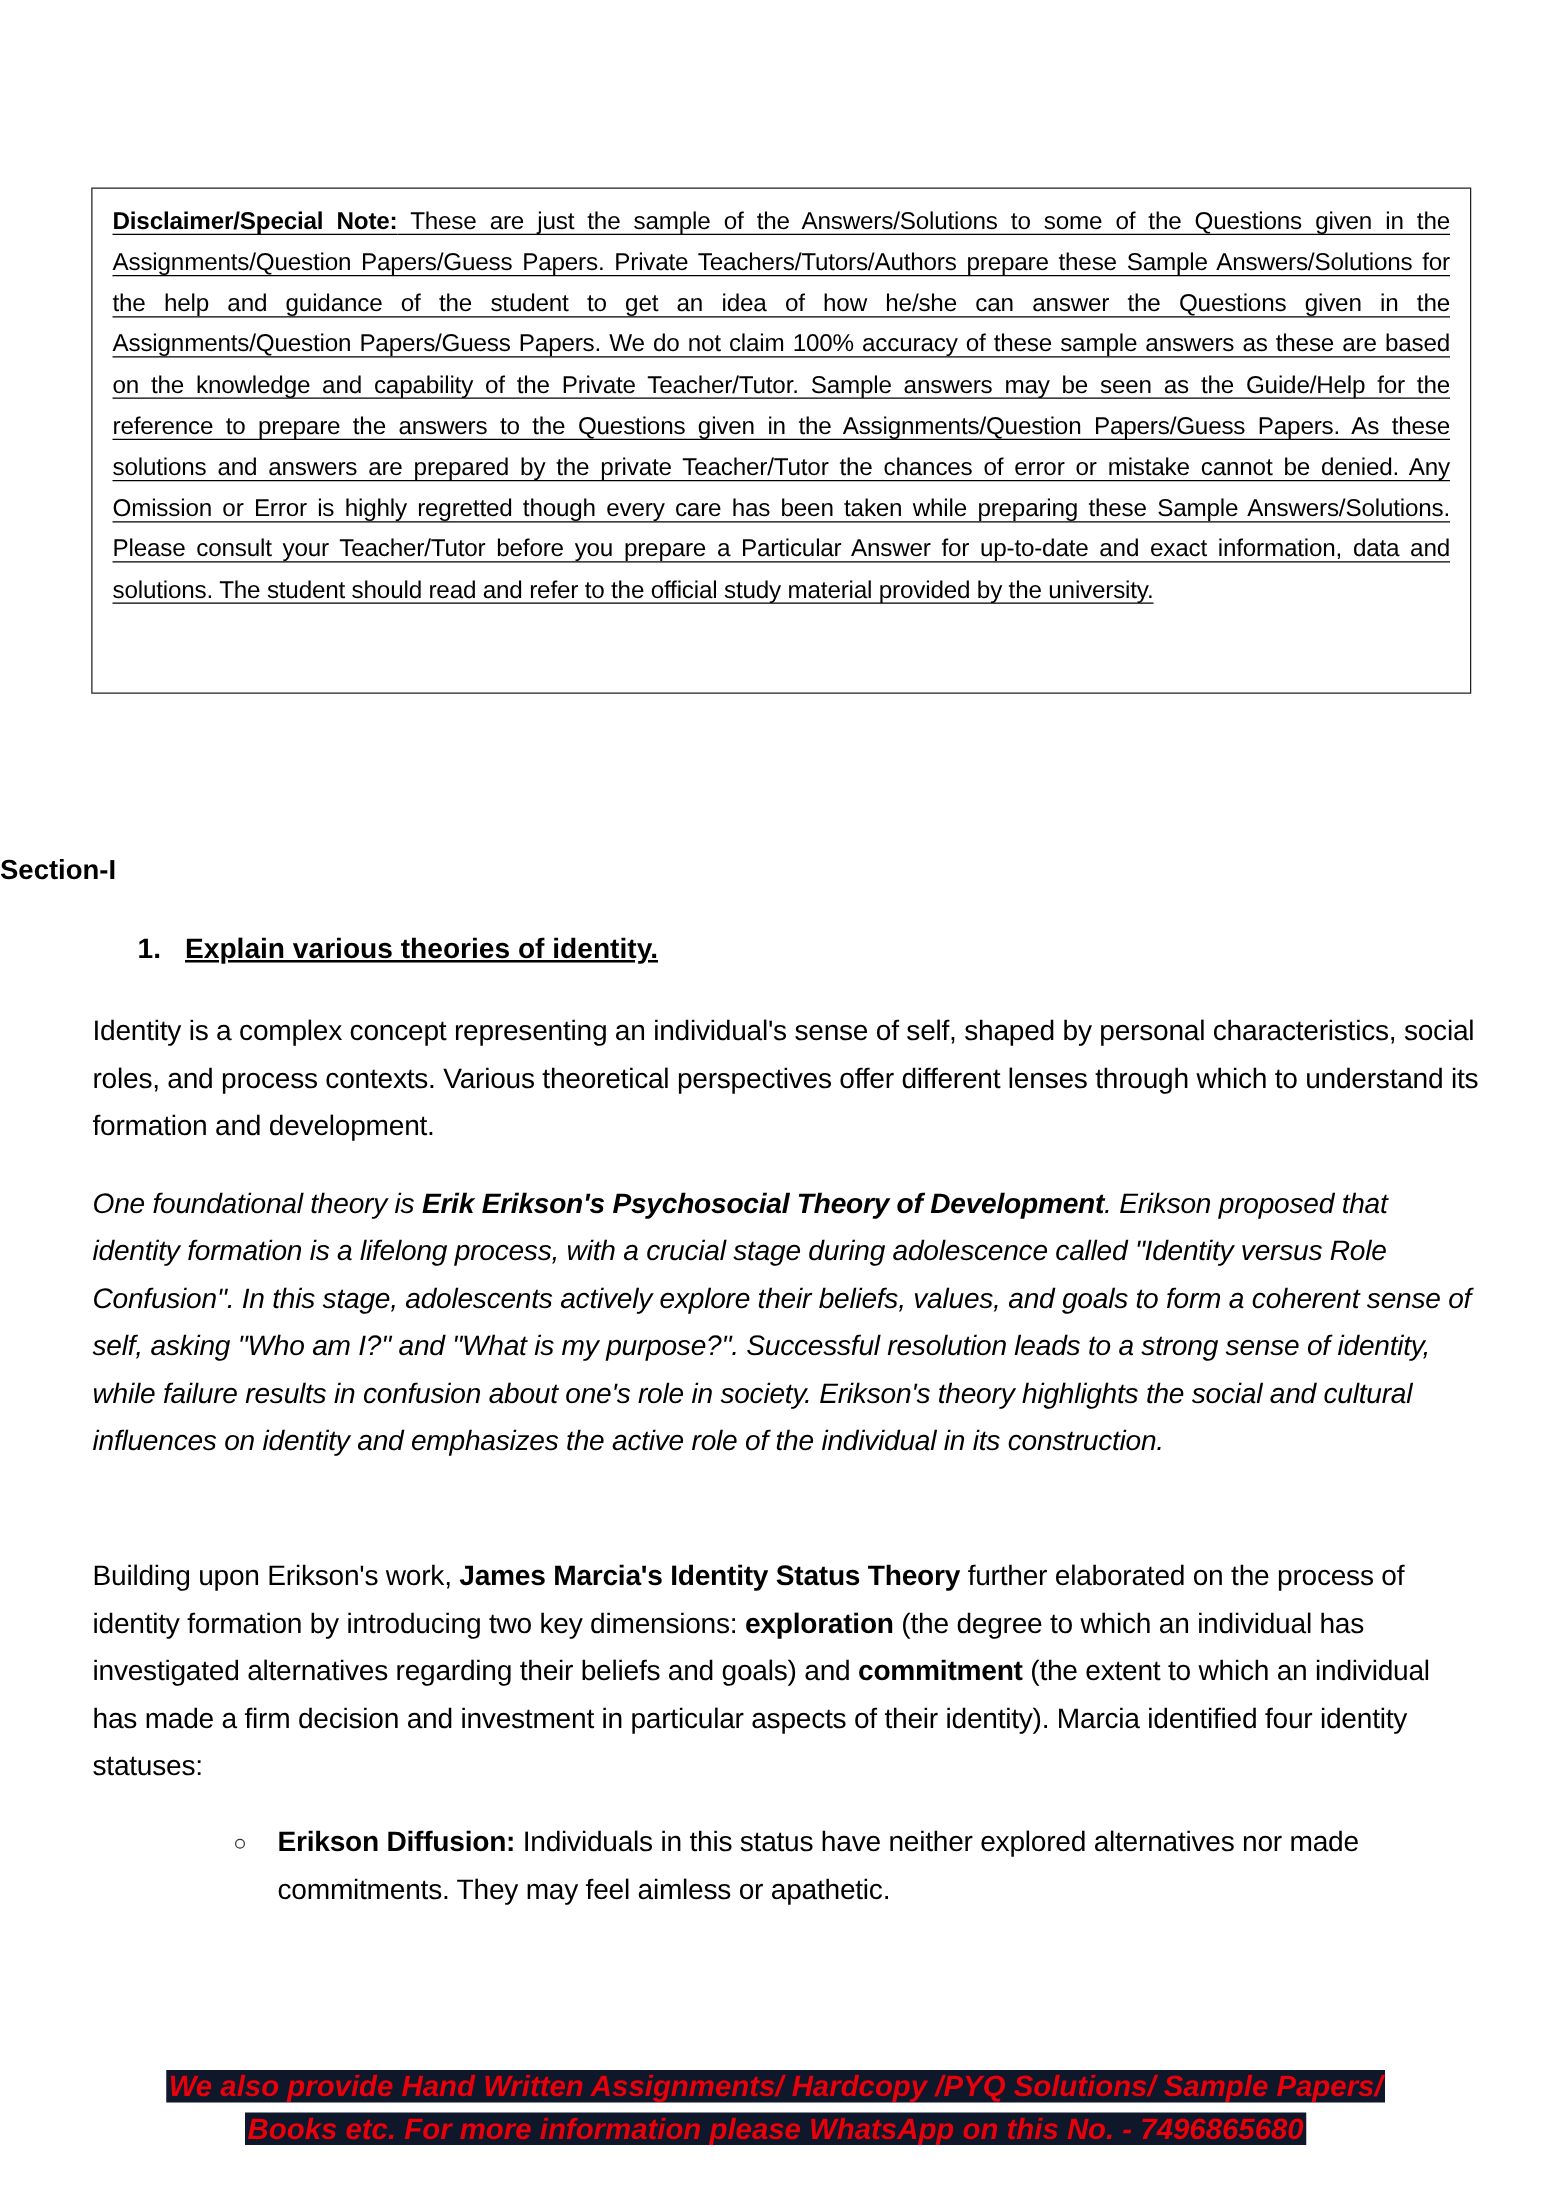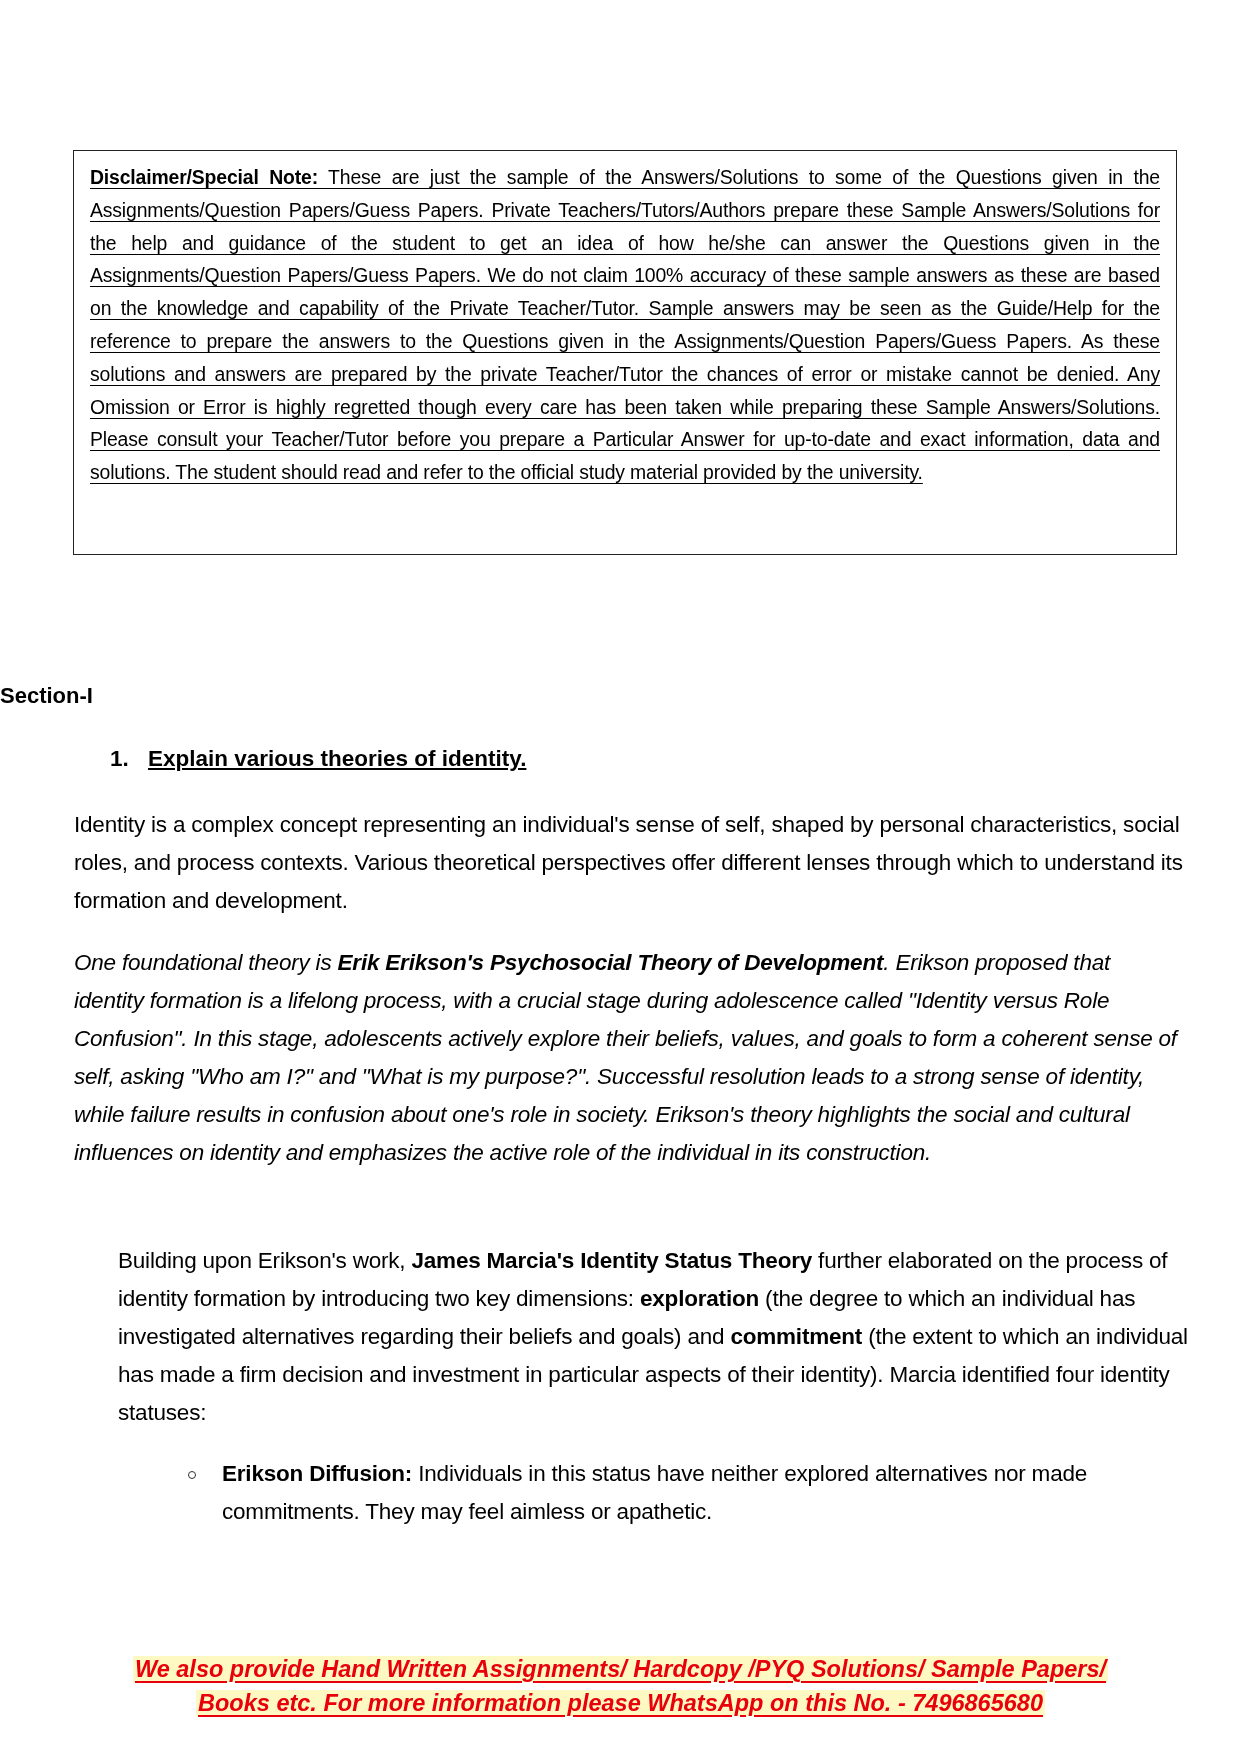--- a/index.html
+++ b/index.html
@@ -23,37 +23,37 @@
       position: absolute; top: 746px; left: 110px; font-size: 22.5px; font-weight: bold; text-decoration: underline;
     }
     .question .num { display: inline-block; width: 38px; }
     .para {
       position: absolute; left: 74px; width: 1110px;
       font-size: 22.5px; line-height: 38px; letter-spacing: -0.2px; margin: 0;
     }
     .para b { font-weight: bold; }
     .p1 { top: 806px; }
     .p2 { top: 944px; font-style: italic; }
-    .p3 { top: 1242px; margin-left: 44px; }
+    .p3 { top: 1242px; }
     .bullet {
       position: absolute; top: 1455px; left: 222px; width: 950px;
       font-size: 22.5px; line-height: 38px; letter-spacing: -0.2px;
     }
     .bullet .circle {
       position: absolute; left: -34px; top: 16px; width: 8px; height: 8px;
       border: 1.3px solid #333; border-radius: 50%; box-sizing: border-box;
     }
     .bullet b { font-weight: bold; }
     .promo {
       position: absolute; top: 1652px; left: 0; width: 1241px; text-align: center;
       font-size: 23.5px; font-weight: bold; font-style: italic; color: #e8000b;
       line-height: 34px;
     }
     .promo span {
-      background: #fef9c3; text-decoration: underline; text-decoration-color: #e8000b;
+      background: #0f172a; text-decoration-color: #e8000b;
       text-underline-offset: 4px; padding: 0 2px;
     }
   </style>
 </head>
 <body>
 
 <div class="disclaimer">
   <p><b>Disclaimer/Special Note:</b><span> These are just the sample of the Answers/Solutions to some of the Questions given in the Assignments/Question Papers/Guess Papers. Private Teachers/Tutors/Authors prepare these Sample Answers/Solutions for the help and guidance of the student to get an idea of how he/she can answer the Questions given in the Assignments/Question Papers/Guess Papers. We do not claim 100% accuracy of these sample answers as these are based on the knowledge and capability of the Private Teacher/Tutor. Sample answers may be seen as the Guide/Help for the reference to prepare the answers to the Questions given in the Assignments/Question Papers/Guess Papers. As these solutions and answers are prepared by the private Teacher/Tutor the chances of error or mistake cannot be denied. Any Omission or Error is highly regretted though every care has been taken while preparing these Sample Answers/Solutions. Please consult your Teacher/Tutor before you prepare a Particular Answer for up-to-date and exact information, data and solutions. The student should read and refer to the official study material provided by the university.</span></p>
 </div>
 

